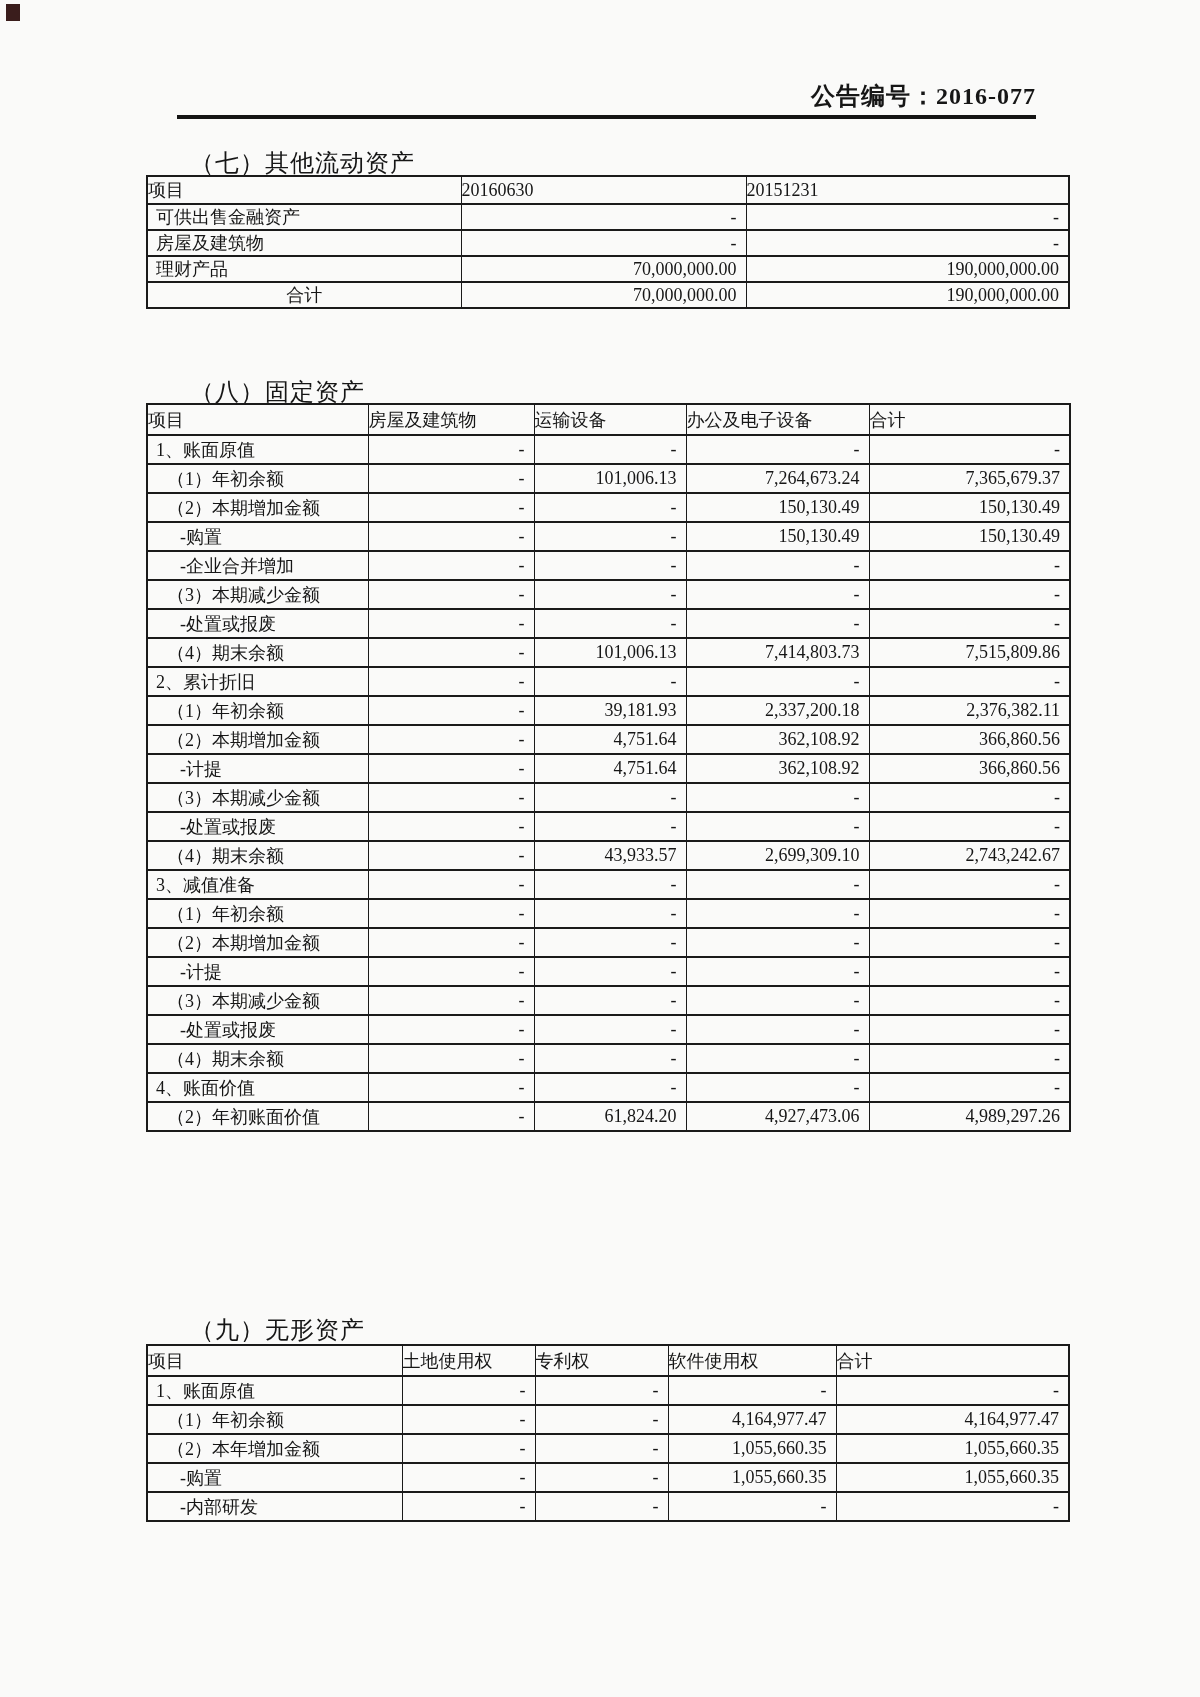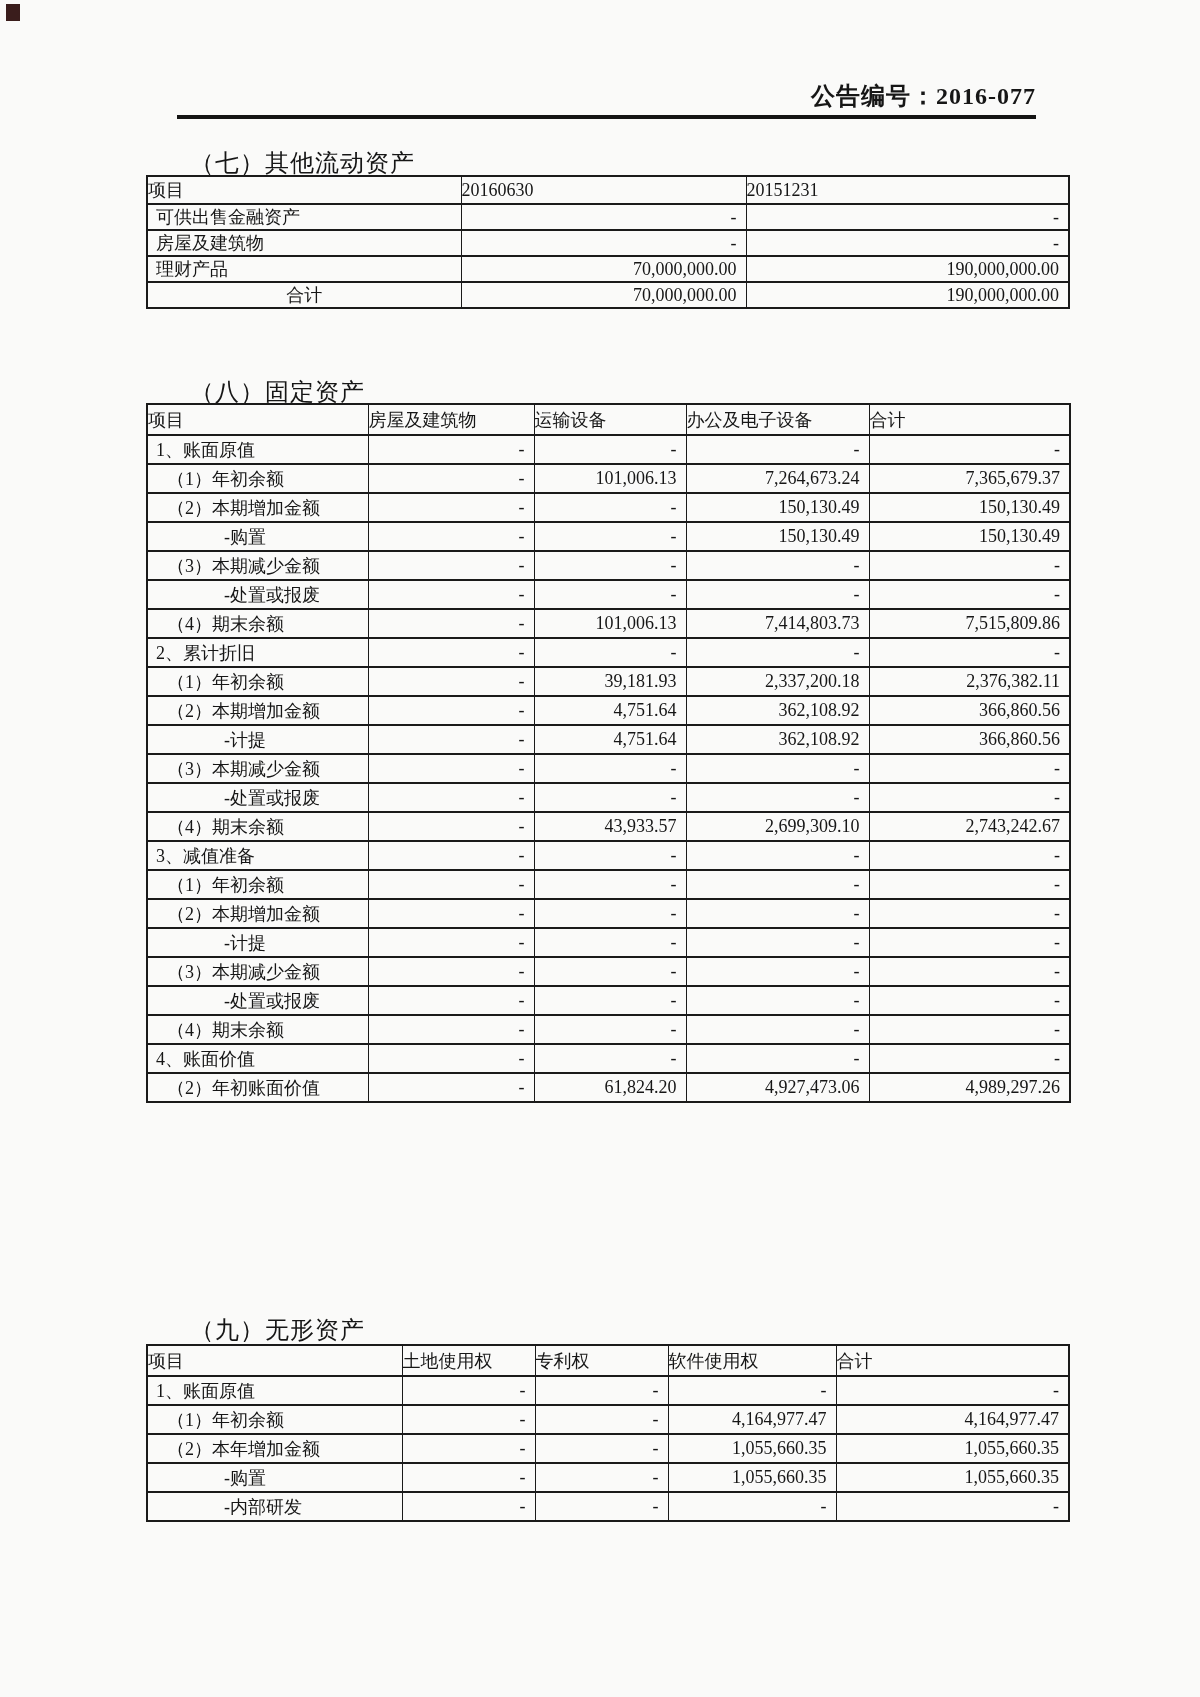--- a/index.html
+++ b/index.html
@@ -40,21 +40,21 @@
     overflow:hidden; white-space:nowrap; padding:0;
   }
   th { text-align:left; }
   #t7 th { height:28px; }
   #t7 td { height:25px; }
   #t8 th, #t9 th { height:31px; }
   #t8 td, #t9 td { height:29px; }
 
   td.lbl { text-align:left; padding-left:8px; }
   td.lbl.i1 { padding-left:19px; }
-  td.lbl.i2 { padding-left:76px; }
+  td.lbl.i2 { padding-left:32px; }
   td.lbl.center { text-align:center; padding-left:0; }
   td.val { text-align:right; padding-right:9px; }
 </style>
 </head>
 <body>
 
 <div class="page">
 
   <div class="scan-artifact"></div>
 
@@ -140,20 +140,27 @@
           <td class="val">150,130.49</td>
         </tr>
         <tr>
           <td class="lbl i2">-购置</td>
           <td class="val">-</td>
           <td class="val">-</td>
           <td class="val">150,130.49</td>
           <td class="val">150,130.49</td>
         </tr>
         <tr>
+          <td class="lbl i2">-企业合并增加</td>
+          <td class="val">-</td>
+          <td class="val">-</td>
+          <td class="val">-</td>
+          <td class="val">-</td>
+        </tr>
+        <tr>
           <td class="lbl i1">（3）本期减少金额</td>
           <td class="val">-</td>
           <td class="val">-</td>
           <td class="val">-</td>
           <td class="val">-</td>
         </tr>
         <tr>
           <td class="lbl i2">-处置或报废</td>
           <td class="val">-</td>
           <td class="val">-</td>

